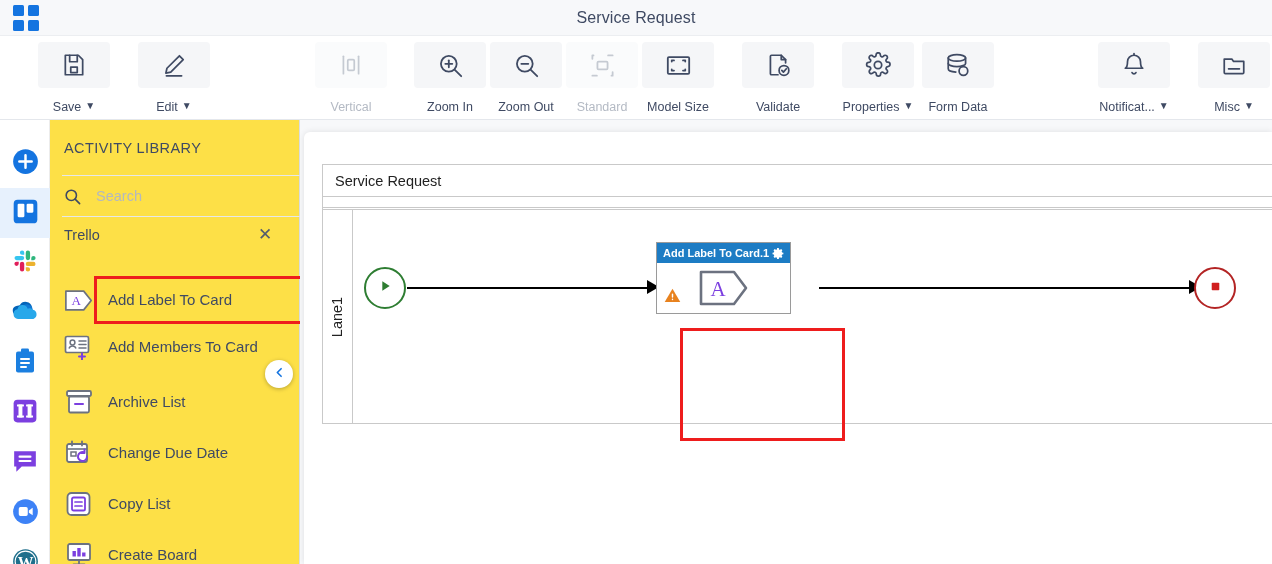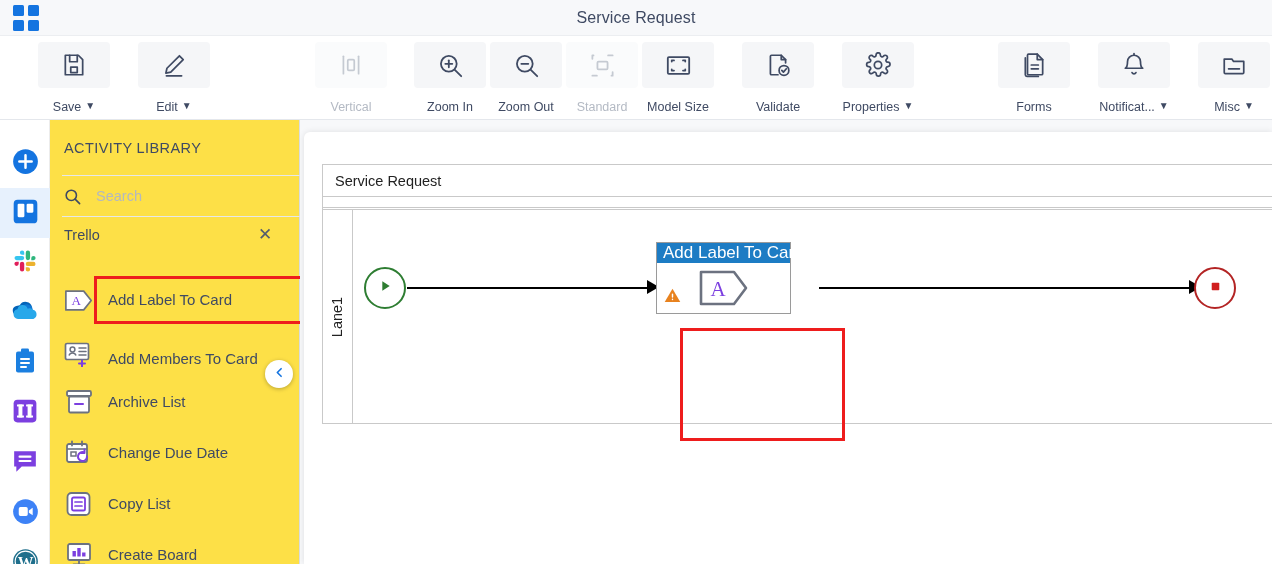--- a/index.html
+++ b/index.html
@@ -173,21 +173,21 @@
 
   #task-node {
     position: absolute; left: 333px; top: 32px; width: 135px; height: 72px;
     border: 1px solid #9a9a9a; background: #ffffff;
   }
   #task-header {
     position: absolute; left: 0; top: 0; width: 100%; height: 20px;
     background: #1d7cc4; display: flex; align-items: center;
     padding: 0 5px 0 6px; justify-content: space-between;
   }
-  #task-title { font-size: 17px; color: #ffffff; font-weight: normal; white-space: nowrap; }
+  #task-title { font-size: 11px; color: #ffffff; font-weight: bold; white-space: nowrap; }
   #task-gear { width: 13px; height: 13px; display: flex; align-items: center; justify-content: center; }
   #task-warning { position: absolute; left: 7px; top: 44px; width: 17px; height: 17px; }
   #task-glyph { position: absolute; left: 41px; top: 26px; }
   #highlight-node {
     position: absolute; left: 357px; top: 118px; width: 165px; height: 113px;
     border: 3px solid #ee1d1d; pointer-events: none;
   }
 </style>
 </head>
 <body>
@@ -305,32 +305,31 @@
         <svg width="26" height="26" viewBox="0 0 24 24" class="tbsvg">
           <circle fill="none" stroke="#3f4a63" stroke-width="1.6" stroke-linecap="round" stroke-linejoin="round" cx="12" cy="12" r="3.4"></circle>
           <path fill="none" stroke="#3f4a63" stroke-width="1.6" stroke-linecap="round" stroke-linejoin="round" d="M19.6 14.4a1.6 1.6 0 00.3 1.8l.1.1a2 2 0 11-2.8 2.8l-.1-.1a1.6 1.6 0 00-2.7 1.1v.2a2 2 0 11-4 0v-.1a1.6 1.6 0 00-2.8-1.1l-.1.1a2 2 0 11-2.8-2.8l.1-.1a1.6 1.6 0 00-1.1-2.7h-.2a2 2 0 110-4h.1a1.6 1.6 0 001.1-2.8l-.1-.1a2 2 0 112.8-2.8l.1.1a1.6 1.6 0 002.7-1.1v-.2a2 2 0 114 0v.1a1.6 1.6 0 002.8 1.1l.1-.1a2 2 0 112.8 2.8l-.1.1a1.6 1.6 0 001.1 2.7h.2a2 2 0 110 4h-.1a1.6 1.6 0 00-1.4 1z"></path>
         </svg>
       </div>
       <div class="tb-label">
         <span>Properties</span>
         <span class="caret">▼</span>
       </div>
     </div>
-    <div class="tb-item" style="left: 998px;">
-      <div class="tb-icon-box">
-        <svg width="26" height="26" viewBox="0 0 24 24" class="tbsvg">
-          <path fill="none" stroke="#3f4a63" stroke-width="1.6" stroke-linecap="round" stroke-linejoin="round" d="M7 2h8l5 5v13a1 1 0 01-1 1H7a1 1 0 01-1-1V3a1 1 0 011-1z"></path>
-          <path fill="none" stroke="#3f4a63" stroke-width="1.6" stroke-linecap="round" stroke-linejoin="round" d="M15 2v5h5"></path>
-          <line fill="none" stroke="#3f4a63" stroke-width="1.6" stroke-linecap="round" stroke-linejoin="round" x1="9.5" y1="12" x2="16" y2="12"></line>
-          <line fill="none" stroke="#3f4a63" stroke-width="1.6" stroke-linecap="round" stroke-linejoin="round" x1="9.5" y1="15.5" x2="16" y2="15.5"></line>
-          <path fill="none" stroke="#3f4a63" stroke-width="1.6" stroke-linecap="round" stroke-linejoin="round" d="M4 5.5V21a1.5 1.5 0 001.5 1.5H16"></path>
-        </svg>
-      </div>
-      <div class="tb-label">
-        <span>Forms</span>
+    <div class="tb-item" style="left: 922px;">
+      <div class="tb-icon-box">
+        <svg width="26" height="26" viewBox="0 0 24 24" class="tbsvg">
+          <ellipse fill="none" stroke="#3f4a63" stroke-width="1.6" stroke-linecap="round" stroke-linejoin="round" cx="11" cy="5.5" rx="8" ry="3"></ellipse>
+          <path fill="none" stroke="#3f4a63" stroke-width="1.6" stroke-linecap="round" stroke-linejoin="round" d="M3 5.5v5c0 1.6 3.6 3 8 3s8-1.4 8-3v-5"></path>
+          <path fill="none" stroke="#3f4a63" stroke-width="1.6" stroke-linecap="round" stroke-linejoin="round" d="M3 10.5v5c0 1.5 3 2.8 7 3"></path>
+          <circle fill="none" stroke="#3f4a63" stroke-width="1.6" stroke-linecap="round" stroke-linejoin="round" cx="17" cy="17.5" r="4"></circle>
+        </svg>
+      </div>
+      <div class="tb-label">
+        <span>Form Data</span>
       </div>
     </div>
     <div class="tb-item" style="left: 1098px;">
       <div class="tb-icon-box">
         <svg width="26" height="26" viewBox="0 0 24 24" class="tbsvg">
           <path fill="none" stroke="#3f4a63" stroke-width="1.6" stroke-linecap="round" stroke-linejoin="round" d="M12 3a6 6 0 00-6 6c0 5-2 6-2 6h16s-2-1-2-6a6 6 0 00-6-6z"></path>
           <path fill="none" stroke="#3f4a63" stroke-width="1.6" stroke-linecap="round" stroke-linejoin="round" d="M10.2 19a2 2 0 003.6 0"></path>
           <line fill="none" stroke="#3f4a63" stroke-width="1.6" stroke-linecap="round" stroke-linejoin="round" x1="12" y1="1.4" x2="12" y2="3"></line>
         </svg>
       </div>
@@ -448,21 +447,21 @@
   <div id="activity-list">
       <div class="act-item" style="top: 160px; height: 40px;">
         <span class="act-icon">
           <svg width="30" height="23" viewBox="0 0 32 24">
             <path d="M2 2h19l8 10-8 10H2z" fill="#fff" stroke="#6c7280" stroke-width="1.8" stroke-linejoin="round"></path>
             <text x="13" y="17" font-family="Liberation Serif, serif" font-size="14" fill="#7c3fe0" text-anchor="middle">A</text>
           </svg>
         </span>
         <span class="act-label">Add Label To Card</span>
       </div>
-      <div class="act-item" style="top: 205px; height: 44px; align-items: flex-end;">
+      <div class="act-item" style="top: 205px; height: 44px;">
         <span class="act-icon">
           <svg width="30" height="26" viewBox="0 0 30 26">
             <rect x="1.5" y="2.5" width="23" height="16" rx="1.6" fill="#fff" stroke="#6c7280" stroke-width="1.7"></rect>
             <circle cx="8.5" cy="8.5" r="2.4" fill="none" stroke="#6c7280" stroke-width="1.5"></circle>
             <path d="M5 14.5c.6-1.8 2-2.6 3.5-2.6s2.9.8 3.5 2.6" fill="none" stroke="#6c7280" stroke-width="1.5"></path>
             <path d="M15 7h7M15 10.5h7M15 14h7" stroke="#6c7280" stroke-width="1.5" stroke-linecap="round"></path>
             <path d="M18 19.5v6M15 22.5h6" stroke="#7c3fe0" stroke-width="2" stroke-linecap="round"></path>
           </svg>
         </span>
         <span class="act-label">Add Members To Card</span>

